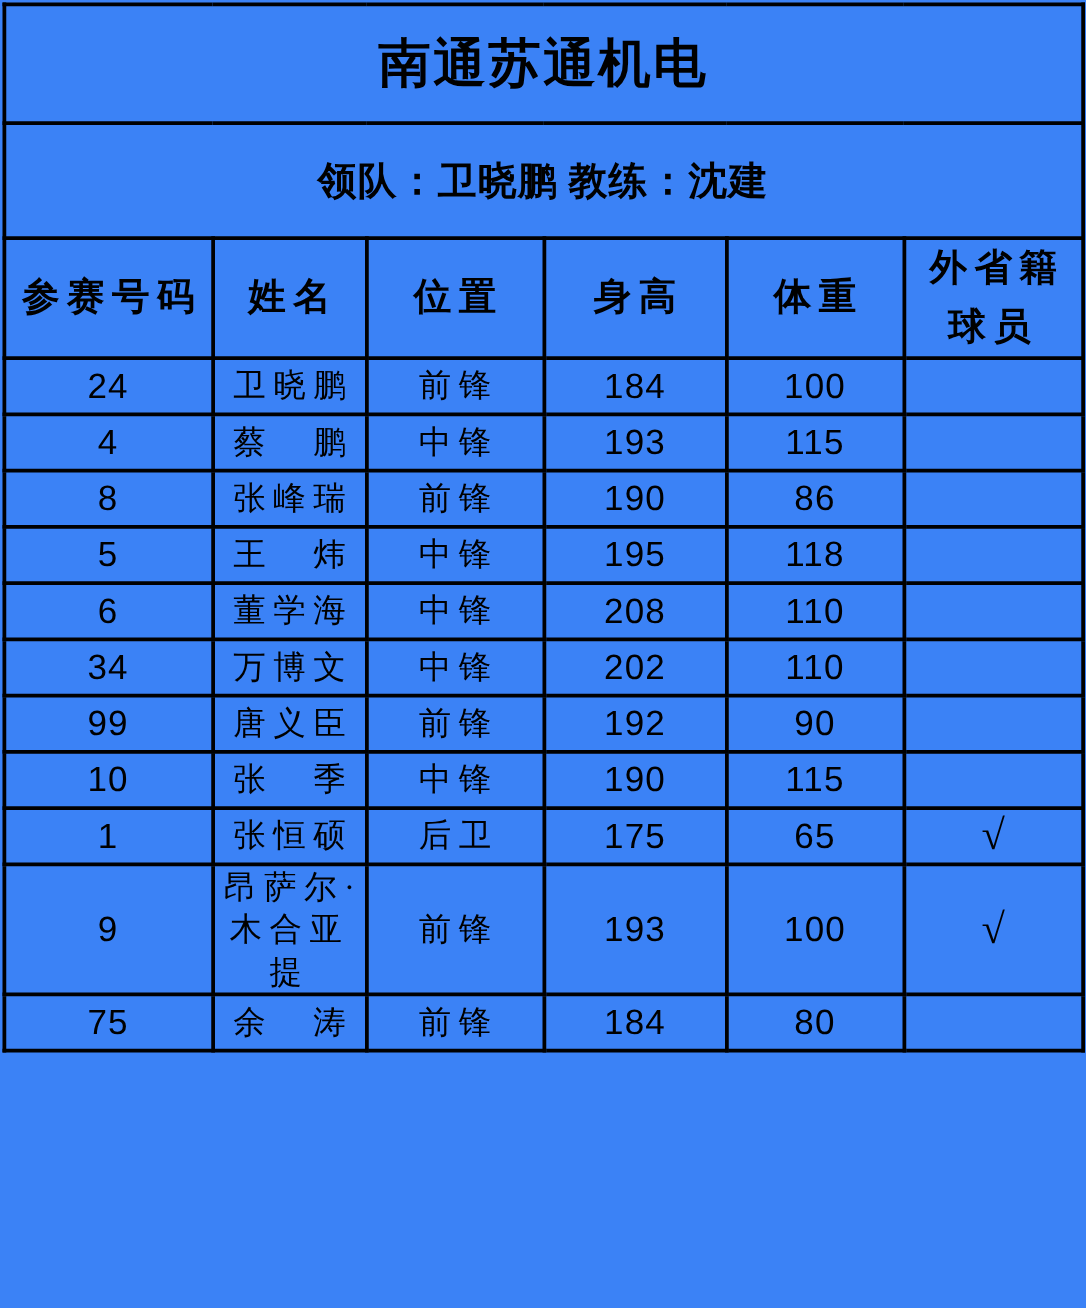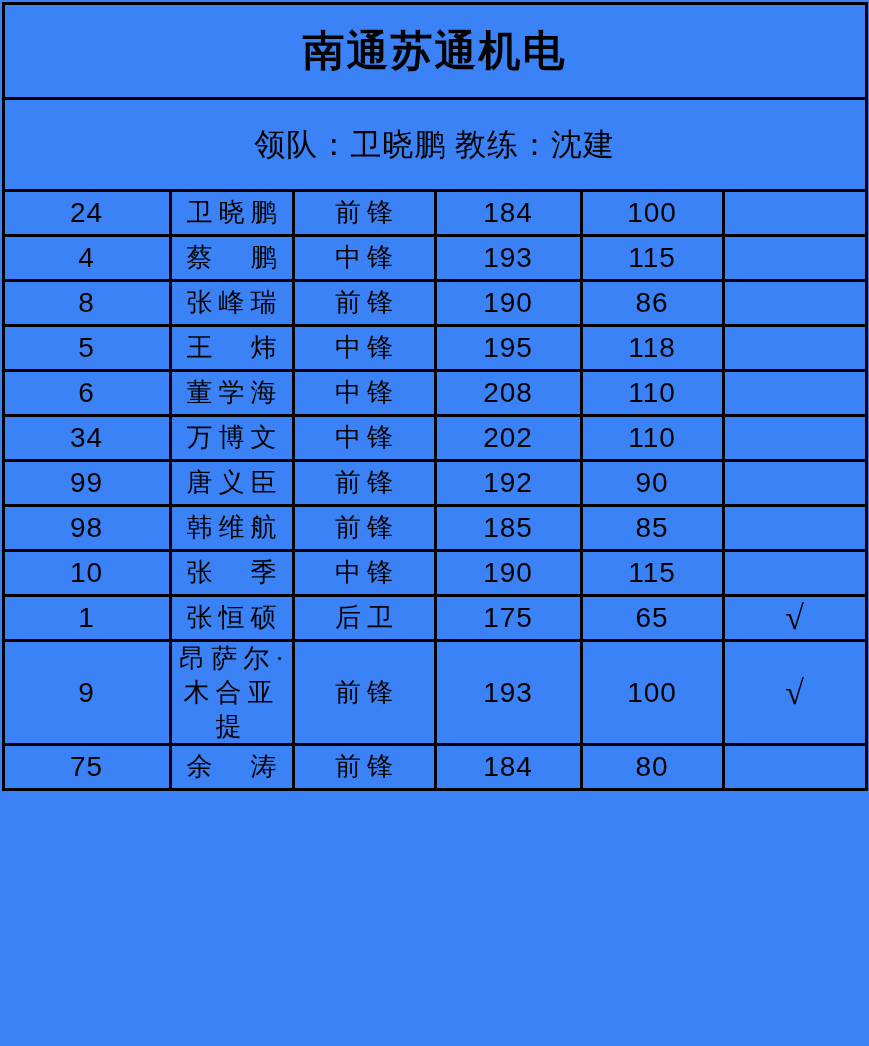--- a/index.html
+++ b/index.html
@@ -39,21 +39,21 @@
   .title-cell {
     height: 92px;
     font-family: "Liberation Serif", "DejaVu Serif", serif;
     font-weight: 700;
     font-size: 42px;
     letter-spacing: 2px;
   }
   .staff-cell {
     height: 89px;
     font-family: "Liberation Serif", "DejaVu Serif", serif;
-    font-weight: 400;
+    font-weight: 700;
     font-size: 31px;
     letter-spacing: 1px;
   }
   .header-row th {
     height: 88px;
     font-family: "Liberation Serif", "DejaVu Serif", serif;
     font-weight: 700;
     font-size: 30px;
     letter-spacing: 6px;
     text-indent: 6px;
@@ -97,20 +97,29 @@
         <col class="c-weight">
         <col class="c-prov">
     </colgroup>
     <tbody>
       <tr>
         <td colspan="6" class="title-cell">南通苏通机电</td>
       </tr>
       <tr>
         <td colspan="6" class="staff-cell">领队：卫晓鹏 教练：沈建</td>
       </tr>
+      <tr class="header-row">
+        <th>参赛号码</th>
+        <th>姓名</th>
+        <th>位置</th>
+        <th>身高</th>
+        <th>体重</th>
+        <th>外省籍
+球员</th>
+      </tr>
 
       <tr class="data-row">
         <td class="cell-num">24</td>
         <td class="cell-zh">卫晓鹏</td>
         <td class="cell-zh">前锋</td>
         <td class="cell-num">184</td>
         <td class="cell-num">100</td>
         <td class="cell-check"></td>
       </tr>
       <tr class="data-row">
@@ -152,28 +161,20 @@
         <td class="cell-num">202</td>
         <td class="cell-num">110</td>
         <td class="cell-check"></td>
       </tr>
       <tr class="data-row">
         <td class="cell-num">99</td>
         <td class="cell-zh">唐义臣</td>
         <td class="cell-zh">前锋</td>
         <td class="cell-num">192</td>
         <td class="cell-num">90</td>
-        <td class="cell-check"></td>
-      </tr>
-      <tr class="data-row">
-        <td class="cell-num">98</td>
-        <td class="cell-zh">韩维航</td>
-        <td class="cell-zh">前锋</td>
-        <td class="cell-num">185</td>
-        <td class="cell-num">85</td>
         <td class="cell-check"></td>
       </tr>
       <tr class="data-row">
         <td class="cell-num">10</td>
         <td class="cell-zh">张　季</td>
         <td class="cell-zh">中锋</td>
         <td class="cell-num">190</td>
         <td class="cell-num">115</td>
         <td class="cell-check"></td>
       </tr>

